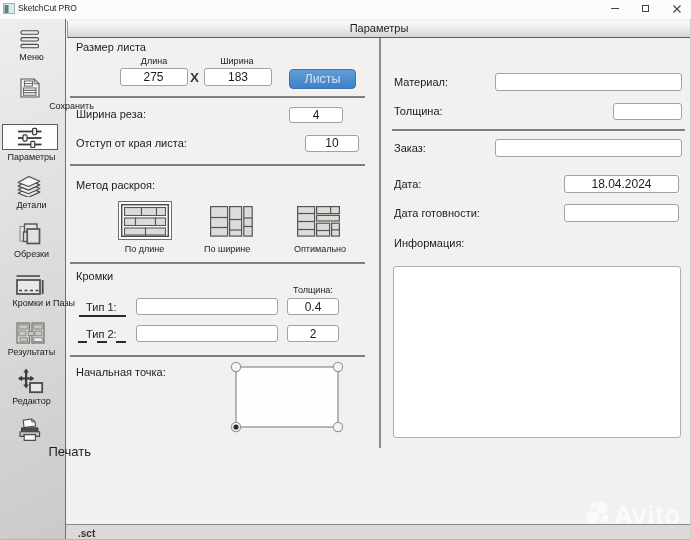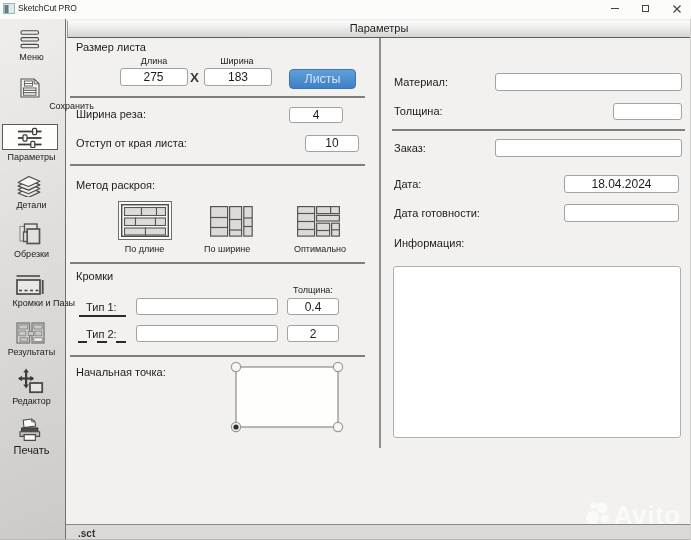--- a/index.html
+++ b/index.html
@@ -133,21 +133,21 @@
 </svg>
 <div class="lbl" style="left:0;top:396px;width:63px;text-align:center;font-size:9px;">Редактор</div>
 
 <svg class="abs" style="left:18px;top:416px;" width="24" height="26" viewBox="0 0 24 26">
   <path d="M6 11.5 L5.2 4.2 L13.6 3 L16.9 5.6 L17.6 10 Z" fill="#fcfcfb" stroke="#4a4a48" stroke-width="1.1"></path>
   <path d="M13.4 3.1 L13.9 6 L16.8 5.6" fill="none" stroke="#4a4a48" stroke-width="0.9"></path>
   <path d="M3.6 11.9 L19.9 11.9 L19.9 15.7 L3.6 15.7 Z" fill="#4e4e50" stroke="#333331" stroke-width="1"></path>
   <path d="M2 15.7 L21.6 15.7 L21.6 20.4 L17.4 20.4 L17.4 18.6 L6.2 18.6 L6.2 20.4 L2 20.4 Z" fill="#c2c1bf" stroke="#4a4a48" stroke-width="1.1"></path>
   <path d="M6.2 18.6 L17.4 18.6 L17.4 24.4 L6.2 24.4 Z" fill="#f8f8f6" stroke="#4a4a48" stroke-width="1.1"></path>
 </svg>
-<div class="lbl" style="left:0;top:443.5px;width:63px;text-align:center;font-size:11px;">Печать</div>
+<div class="lbl" style="left:0;top:443.5px;width:63px;text-align:right;font-size:13px;padding-left:28px;">Печать</div>
 
 <div class="lbl" style="left:76px;top:40.5px;">Размер листа</div>
 <div class="lbl" style="left:121px;top:56px;width:66px;text-align:center;font-size:9px;">Длина</div>
 <div class="lbl" style="left:204px;top:56px;width:66px;text-align:center;font-size:9px;">Ширина</div>
 <div class="field" style="left:119.5px;top:68px;width:68px;height:18px;line-height:17px;">275</div>
 <div class="lbl" style="left:190px;top:70px;font-size:13.5px;font-weight:bold;color:#3a3a38;">X</div>
 <div class="field" style="left:204px;top:68px;width:68px;height:18px;line-height:17px;">183</div>
 <div class="abs" style="left:289px;top:69px;width:67px;height:20px;border-radius:4px;
      background:linear-gradient(#5e9fd9,#3f7fc7);border:1px solid #3a73b8;box-sizing:border-box;
      color:#d4e2f4;font-size:12.5px;text-align:center;line-height:19px;">Листы</div>

